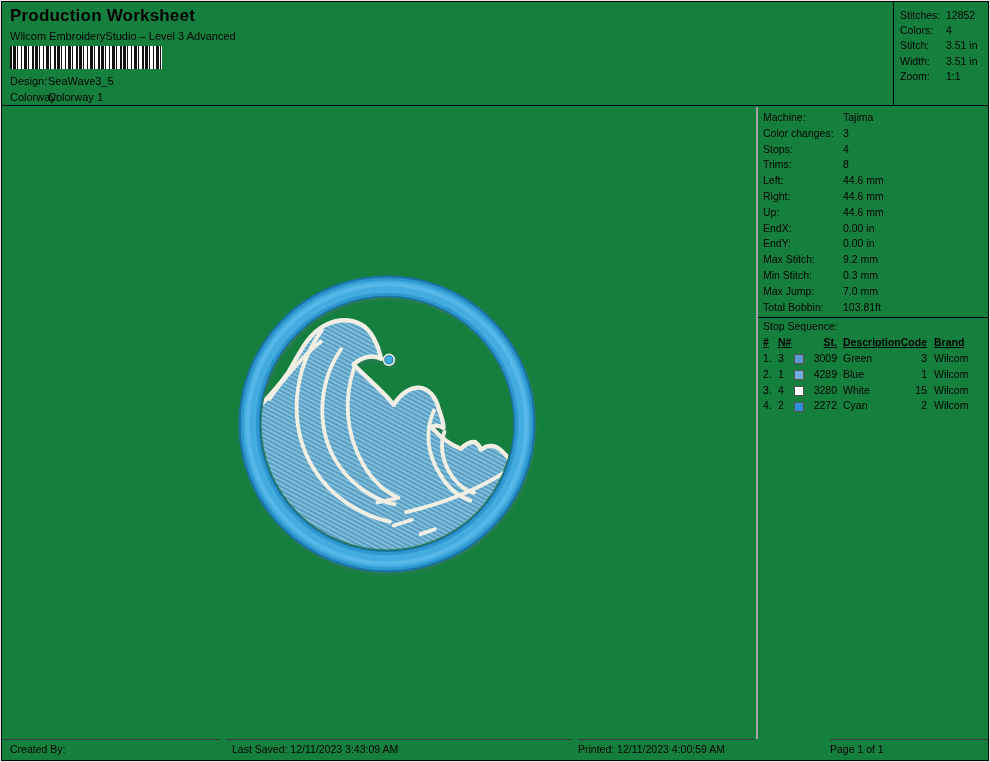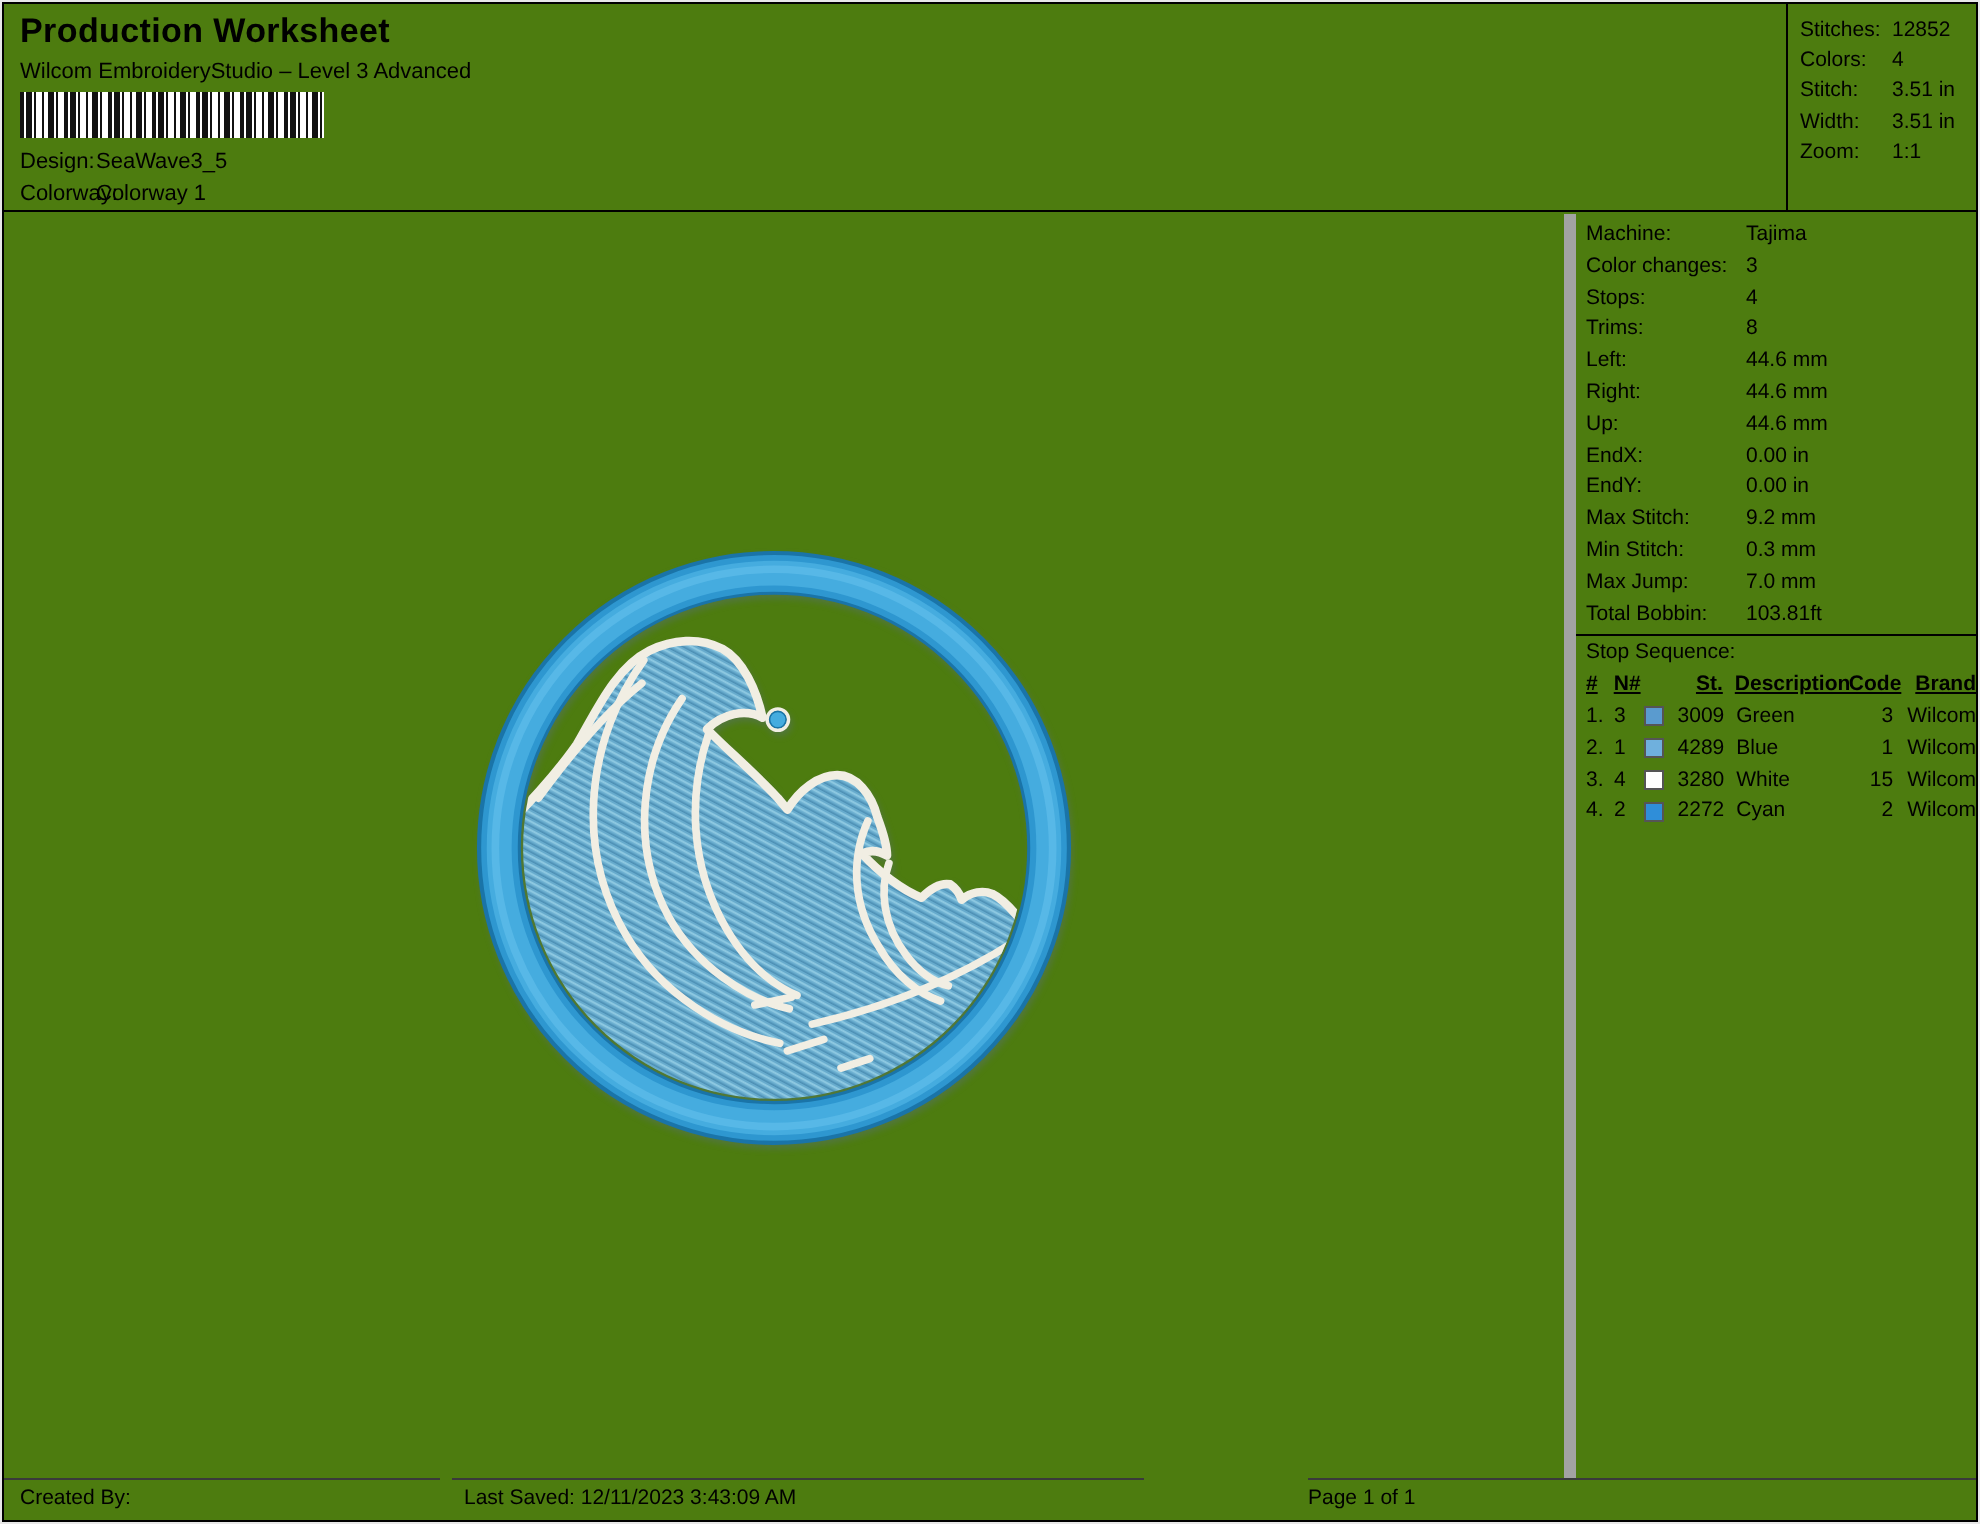--- a/index.html
+++ b/index.html
@@ -1,18 +1,18 @@
 <!DOCTYPE html>
 <html><head>
 <meta charset="utf-8">
 <style>
   * { margin:0; padding:0; box-sizing:border-box; }
   html,body { background:#e8e8e8; }
   body { width:990px; height:762px; font-family:"Liberation Sans", sans-serif; color:#000; }
-  .page { position:relative; width:988px; height:760px; margin:1px; background:#4d7c0f; border:1px solid #000; overflow:hidden; }
+  .page { position:relative; width:988px; height:760px; margin:1px; background:#15803d; border:1px solid #000; overflow:hidden; }
 
   
   .header { position:absolute; left:0; top:0; right:0; height:104px; border-bottom:1px solid #000; }
   .title { position:absolute; left:8px; top:4px; font-size:17px; font-weight:bold; letter-spacing:0.2px; }
   .subtitle { position:absolute; left:8px; top:28px; font-size:11px; }
   .barcode { position:absolute; left:8px; top:44px; width:152px; height:23px;
     background:repeating-linear-gradient(90deg,
       #111 0 2px, #fff 2px 3px, #111 3px 6px, #fff 6px 7px,
       #111 7px 8px, #fff 8px 11px, #111 11px 12px, #fff 12px 14px,
       #111 14px 17px, #fff 17px 18px, #111 18px 19px, #fff 19px 22px); }
@@ -24,21 +24,21 @@
   .statsbox { position:absolute; right:0; top:0; width:95px; height:103px; border-left:1px solid #000;
     padding:6px 0 0 6px; font-size:10.5px; }
   .statsbox .srow { line-height:15.2px; white-space:nowrap; }
   .statsbox .k { display:inline-block; width:46px; }
 
   
   .main { position:absolute; left:0; top:105px; right:0; bottom:21px; }
   .design-svg { position:absolute; left:227px; top:158px; width:316px; height:316px;
     filter:drop-shadow(1.5px 2.5px 1.5px rgba(90,110,135,0.38)); }
 
-  .panel { position:absolute; right:0; top:0; bottom:0; width:206px; border-left:6px solid #a3a3a3;
+  .panel { position:absolute; right:0; top:0; bottom:0; width:232px; border-left:2px solid #a3a3a3;
     font-size:10.5px; }
   .panel .rows { padding:3px 0 0 5px; }
   .prow { height:15.8px; line-height:15.8px; white-space:nowrap; }
   .prow .k { display:inline-block; width:80px; }
 
   .stopseq { border-top:1px solid #000; margin-top:2px; padding:1px 0 0 5px; }
   .stopseq-title { height:15px; line-height:15px; }
   .trow { display:flex; align-items:center; height:15.8px; white-space:nowrap; }
   .trow.head { font-weight:bold; }
   .trow.head .hl { text-decoration:underline; }
@@ -274,17 +274,18 @@
               <span class="c-brand">Wilcom</span>
             </div>
           </div>
       </div>
     </div>
   </div>
 
   <div class="footer">
     <div class="fcell f1">Created By:</div>
     <div class="fcell f2">Last Saved: 12/11/2023 3:43:09 AM</div>
+    <div class="fcell f3">Printed: 12/11/2023 4:00:59 AM</div>
     <div class="fgap"></div>
     <div class="fcell f4">Page 1 of 1</div>
   </div>
 
 </div>
 
 </body></html>

